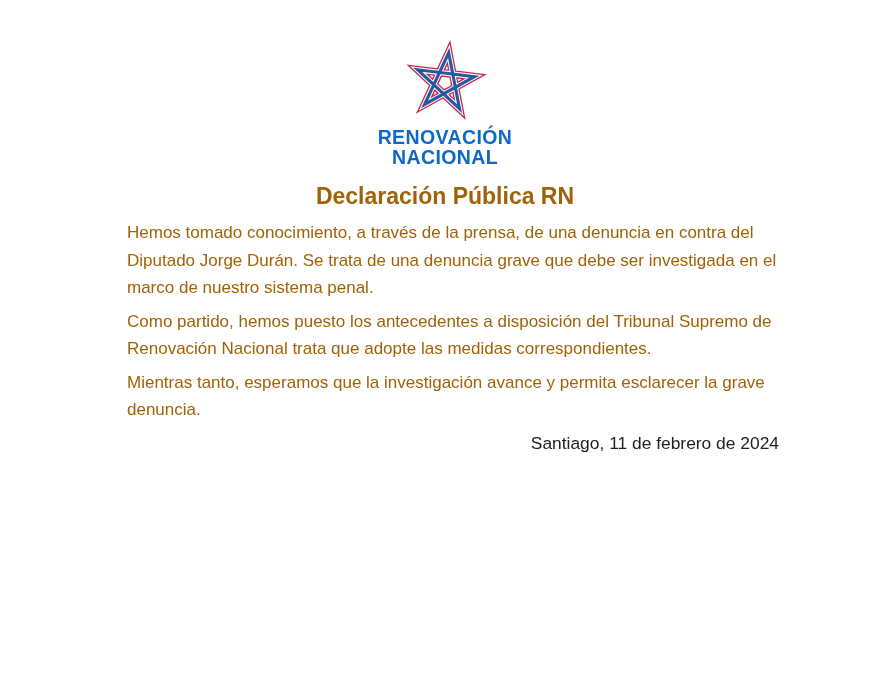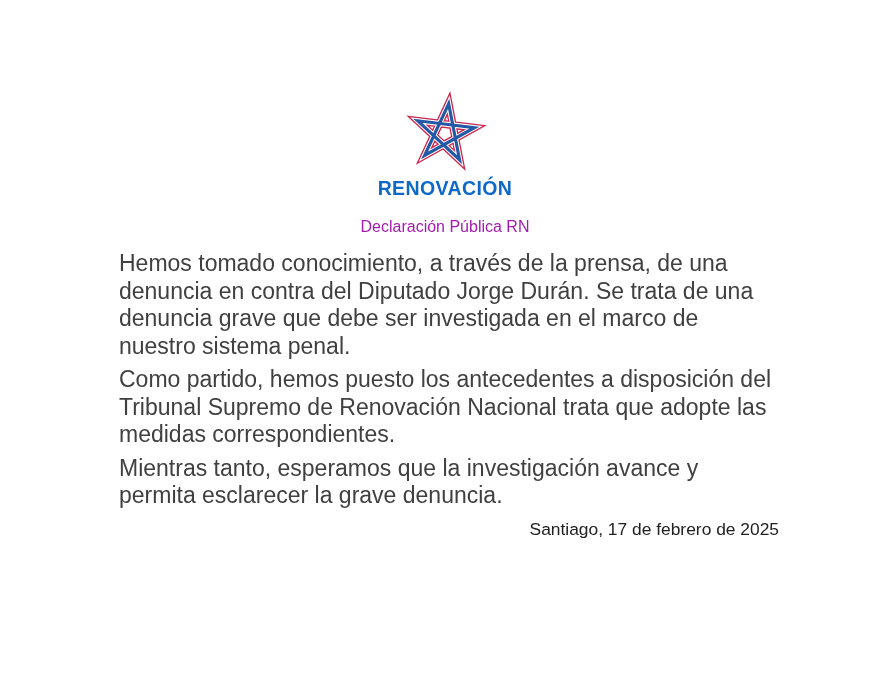--- a/index.html
+++ b/index.html
@@ -7,21 +7,21 @@
     padding: 0;
     background: #ffffff;
     font-family: "Liberation Sans", sans-serif;
   }
   .page {
     position: relative;
     width: 890px;
     height: 699px;
     background: #ffffff;
     overflow: hidden;
-    padding-top: 87px;
+    padding-top: 36px;
     box-sizing: border-box;
   }
   .logo-block {
     text-align: center;
   }
   .star-svg {
     display: block;
     margin: 0 auto;
     width: 90px;
     height: 90px;
@@ -38,31 +38,31 @@
     line-height: 20px;
     letter-spacing: 0.4px;
     text-align: center;
   }
   .content {
     width: 668px;
     margin: 0 auto;
   }
   .doc-title {
     margin: 16px 0 10px 0;
-    font-size: 16px;
+    font-size: 23px;
     line-height: 26px;
-    font-weight: 400;
+    font-weight: 700;
     text-align: center;
-    color: #a21caf;
+    color: #a16207;
   }
   .doc-paragraph {
-    margin: 0 0 6px 8px;
-    font-size: 23px;
+    margin: 0 0 6px 16px;
+    font-size: 17px;
     line-height: 27.5px;
-    color: #404040;
+    color: #a16207;
   }
   .dateline {
     margin-top: 3px;
     font-size: 17.4px;
     line-height: 27.5px;
     color: #212121;
     text-align: right;
   }
 </style>
 </head>
@@ -73,29 +73,30 @@
   <div class="logo-block">
     <svg class="star-svg" viewBox="0 0 120 120" xmlns="http://www.w3.org/2000/svg" aria-hidden="true">
       <g transform="rotate(7 60 62)">
         <path d="M60,22 L83.5,94.4 L22,49.6 L98,49.6 L36.5,94.4 Z" stroke-width="10.5" stroke="#C9284F"></path>
         <path d="M60,22 L83.5,94.4 L22,49.6 L98,49.6 L36.5,94.4 Z" stroke-width="7" stroke="#ffffff"></path>
         <path d="M60,22 L83.5,94.4 L22,49.6 L98,49.6 L36.5,94.4 Z" stroke-width="4.2" stroke="#2459A6"></path>
       </g>
     </svg>
     <div class="wordmark" style="color: rgb(14, 104, 200);">
       <div>RENOVACIÓN</div>
+      <div>NACIONAL</div>
     </div>
   </div>
 
   <div class="content">
     <h1 class="doc-title">Declaración Pública RN</h1>
 
     <p class="doc-paragraph">Hemos tomado conocimiento, a través de la prensa, de una denuncia en contra del Diputado Jorge Durán. Se trata de una denuncia grave que debe ser investigada en el marco de nuestro sistema penal.</p>
 
 
     <p class="doc-paragraph">Como partido, hemos puesto los antecedentes a disposición del Tribunal Supremo de Renovación Nacional trata que adopte las medidas correspondientes.</p>
 
     <p class="doc-paragraph">Mientras tanto, esperamos que la investigación avance y permita esclarecer la grave denuncia.</p>
 
-    <div class="dateline">Santiago, 17 de febrero de 2025</div>
+    <div class="dateline">Santiago, 11 de febrero de 2024</div>
   </div>
 
 </div>
 
 </body></html>

